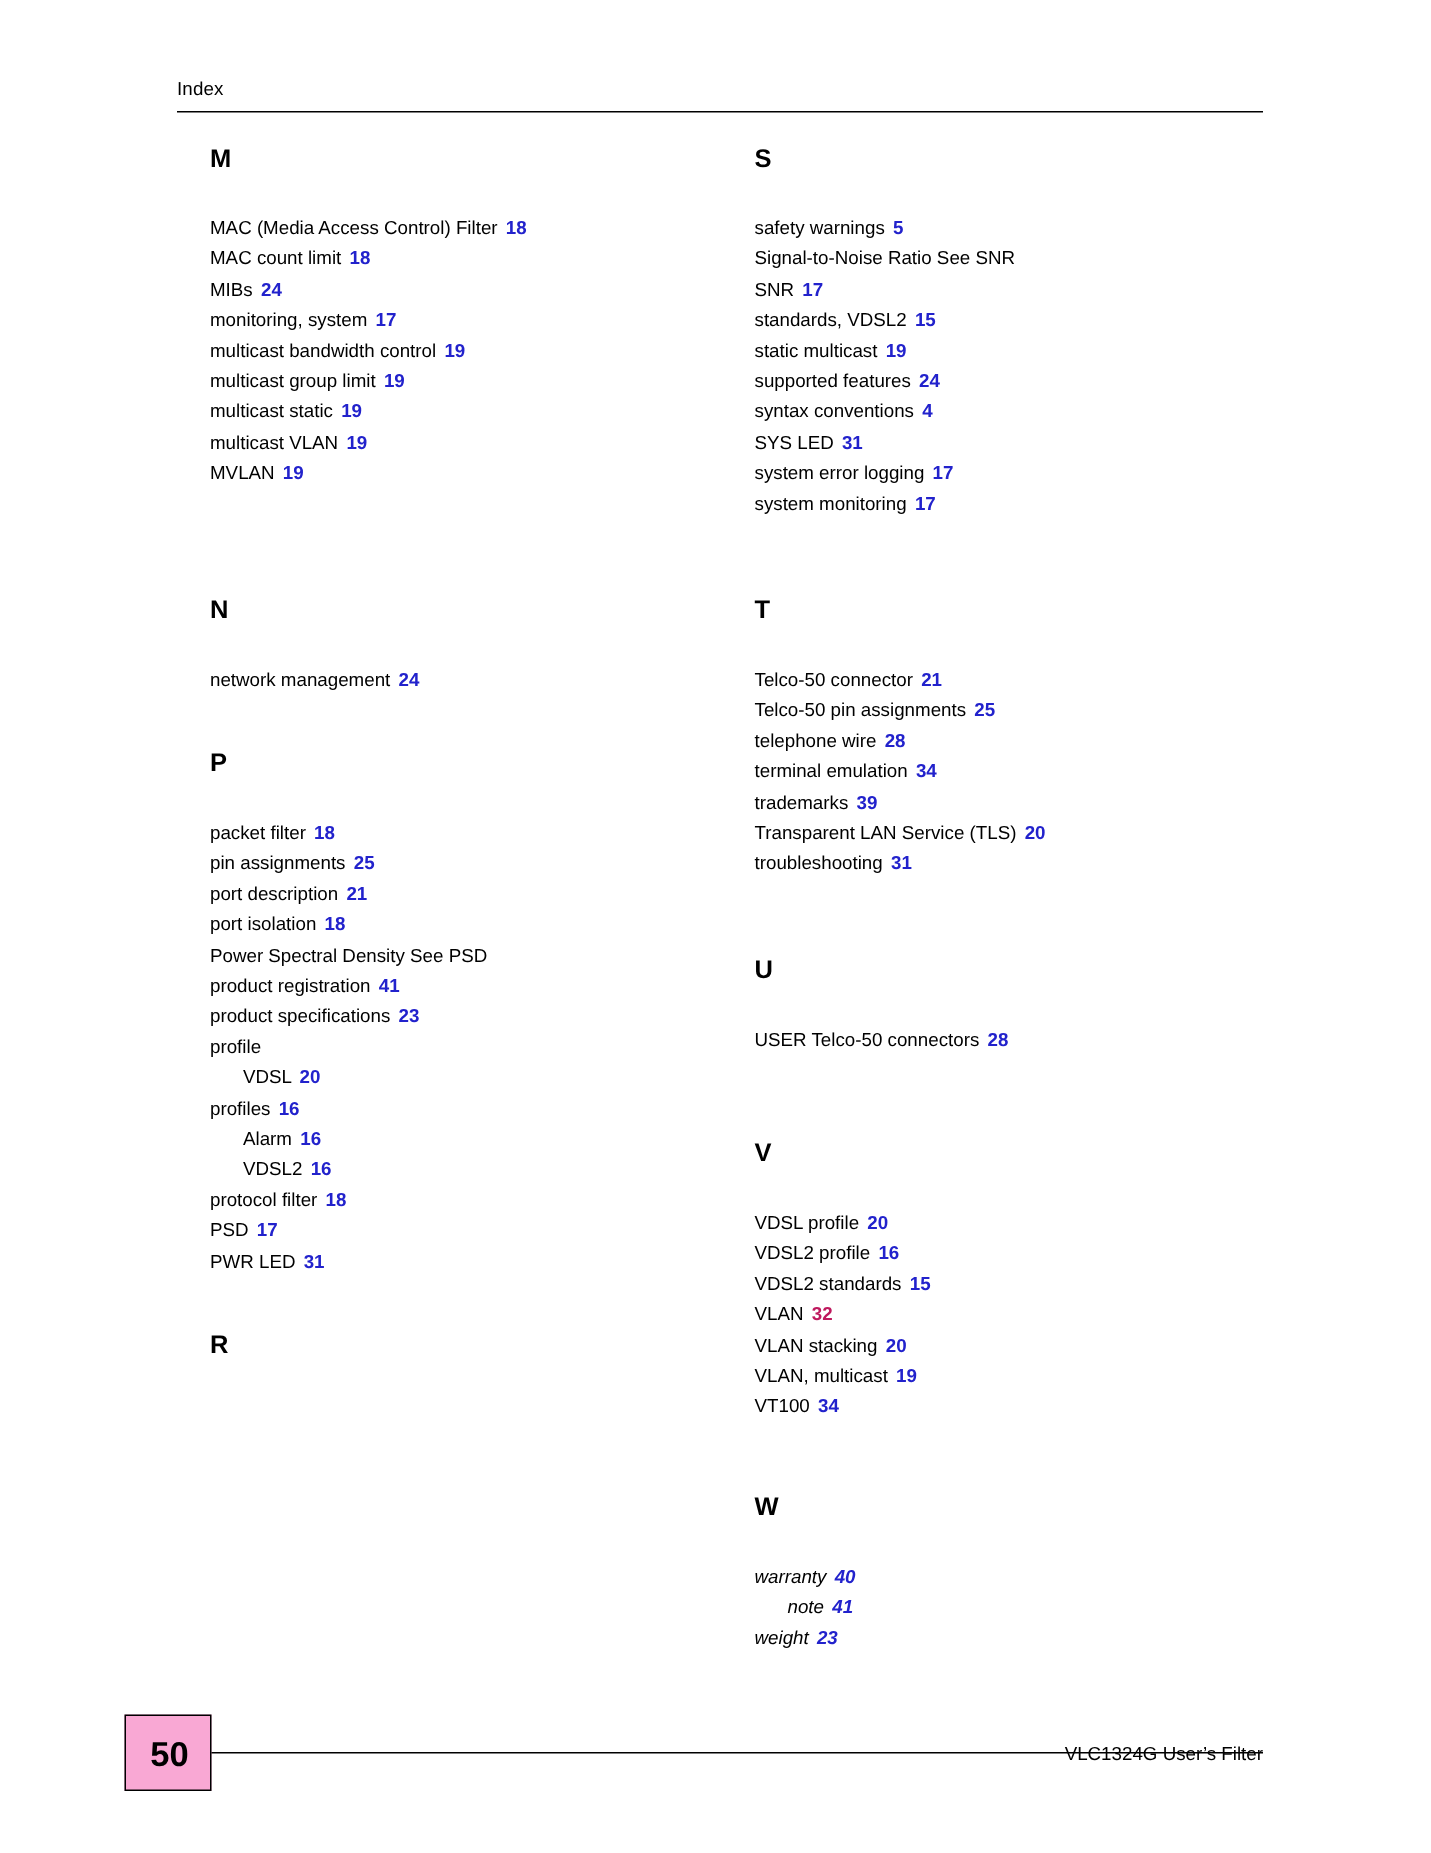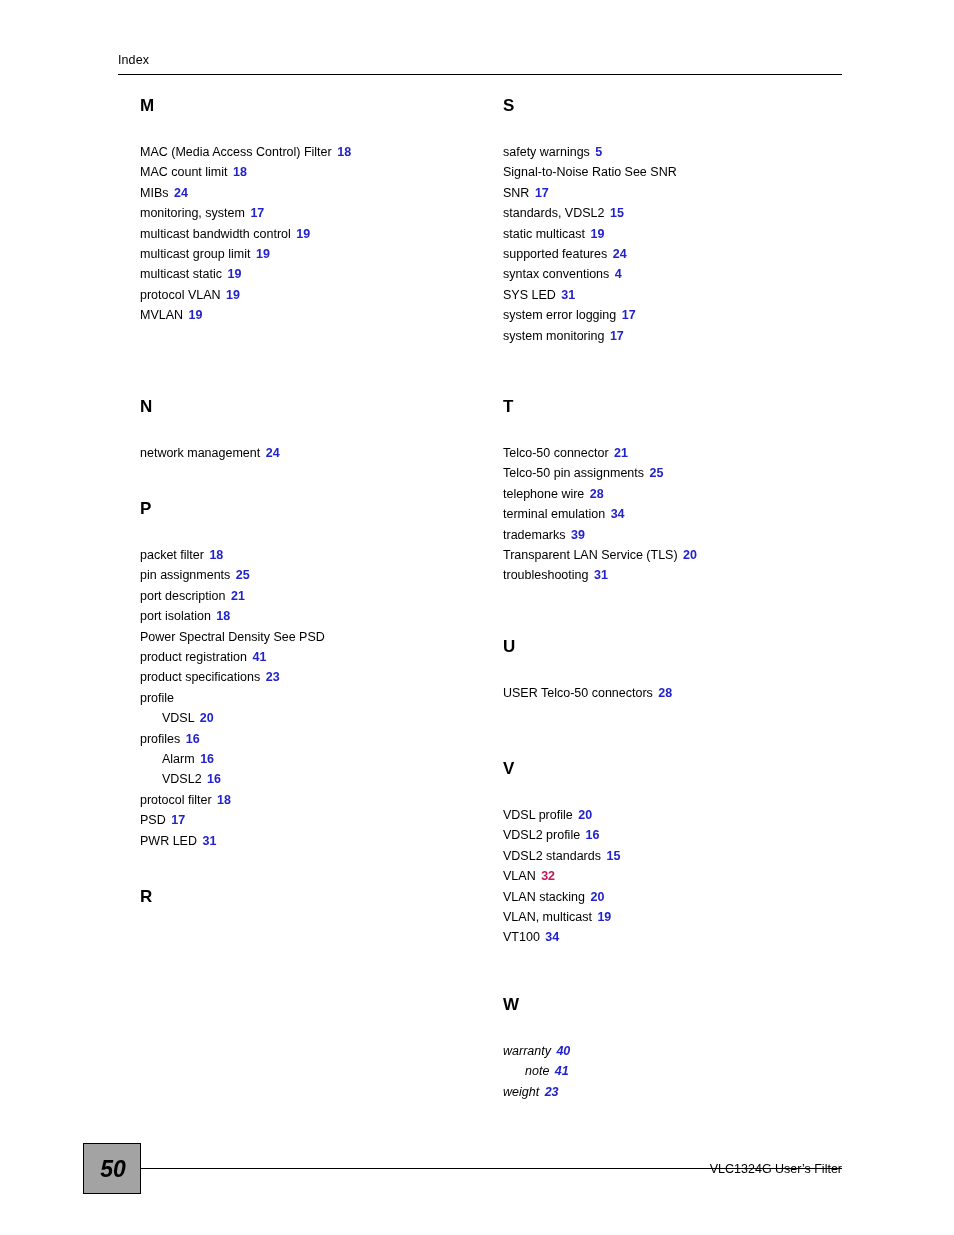--- a/index.html
+++ b/index.html
@@ -92,22 +92,21 @@
     background: #000;
   }
   .page-box {
     position: absolute;
     left: 83px;
     top: 1143px;
     width: 58px;
     height: 51px;
     border: 1.6px solid #000;
     box-sizing: border-box;
-    background: #a3a3a3;
-    font-style: italic;
+    background: #f9a8d4;
   }
   .page-box-num {
     position: absolute;
     left: 0;
     top: 0;
     width: 58px;
     height: 51px;
     line-height: 51px;
     text-align: center;
     font-size: 23px;
@@ -136,21 +135,21 @@
         <div class="group" style="position: absolute; left: 0px; top: 0px;">
           <div class="group-letter">M</div>
           <ul class="entries" style="margin-top: 26px;">
             <li class="entry"><span>MAC (Media Access Control) Filter</span> <span class="pagenum" style="color: rgb(34, 34, 204);">18</span></li>
             <li class="entry"><span>MAC count limit</span> <span class="pagenum" style="color: rgb(34, 34, 204);">18</span></li>
             <li class="entry"><span>MIBs</span> <span class="pagenum" style="color: rgb(34, 34, 204);">24</span></li>
             <li class="entry"><span>monitoring, system</span> <span class="pagenum" style="color: rgb(34, 34, 204);">17</span></li>
             <li class="entry"><span>multicast bandwidth control</span> <span class="pagenum" style="color: rgb(34, 34, 204);">19</span></li>
             <li class="entry"><span>multicast group limit</span> <span class="pagenum" style="color: rgb(34, 34, 204);">19</span></li>
             <li class="entry"><span>multicast static</span> <span class="pagenum" style="color: rgb(34, 34, 204);">19</span></li>
-            <li class="entry"><span>protocol VLAN</span> <span class="pagenum" style="color: rgb(34, 34, 204);">19</span></li>
+            <li class="entry"><span>multicast VLAN</span> <span class="pagenum" style="color: rgb(34, 34, 204);">19</span></li>
             <li class="entry"><span>MVLAN</span> <span class="pagenum" style="color: rgb(34, 34, 204);">19</span></li>
           </ul>
         </div>
         <div class="group" style="position: absolute; left: 0px; top: 301px;">
           <div class="group-letter">N</div>
           <ul class="entries" style="margin-top: 26px;">
             <li class="entry"><span>network management</span> <span class="pagenum" style="color: rgb(34, 34, 204);">24</span></li>
           </ul>
         </div>
         <div class="group" style="position: absolute; left: 0px; top: 403px;">

